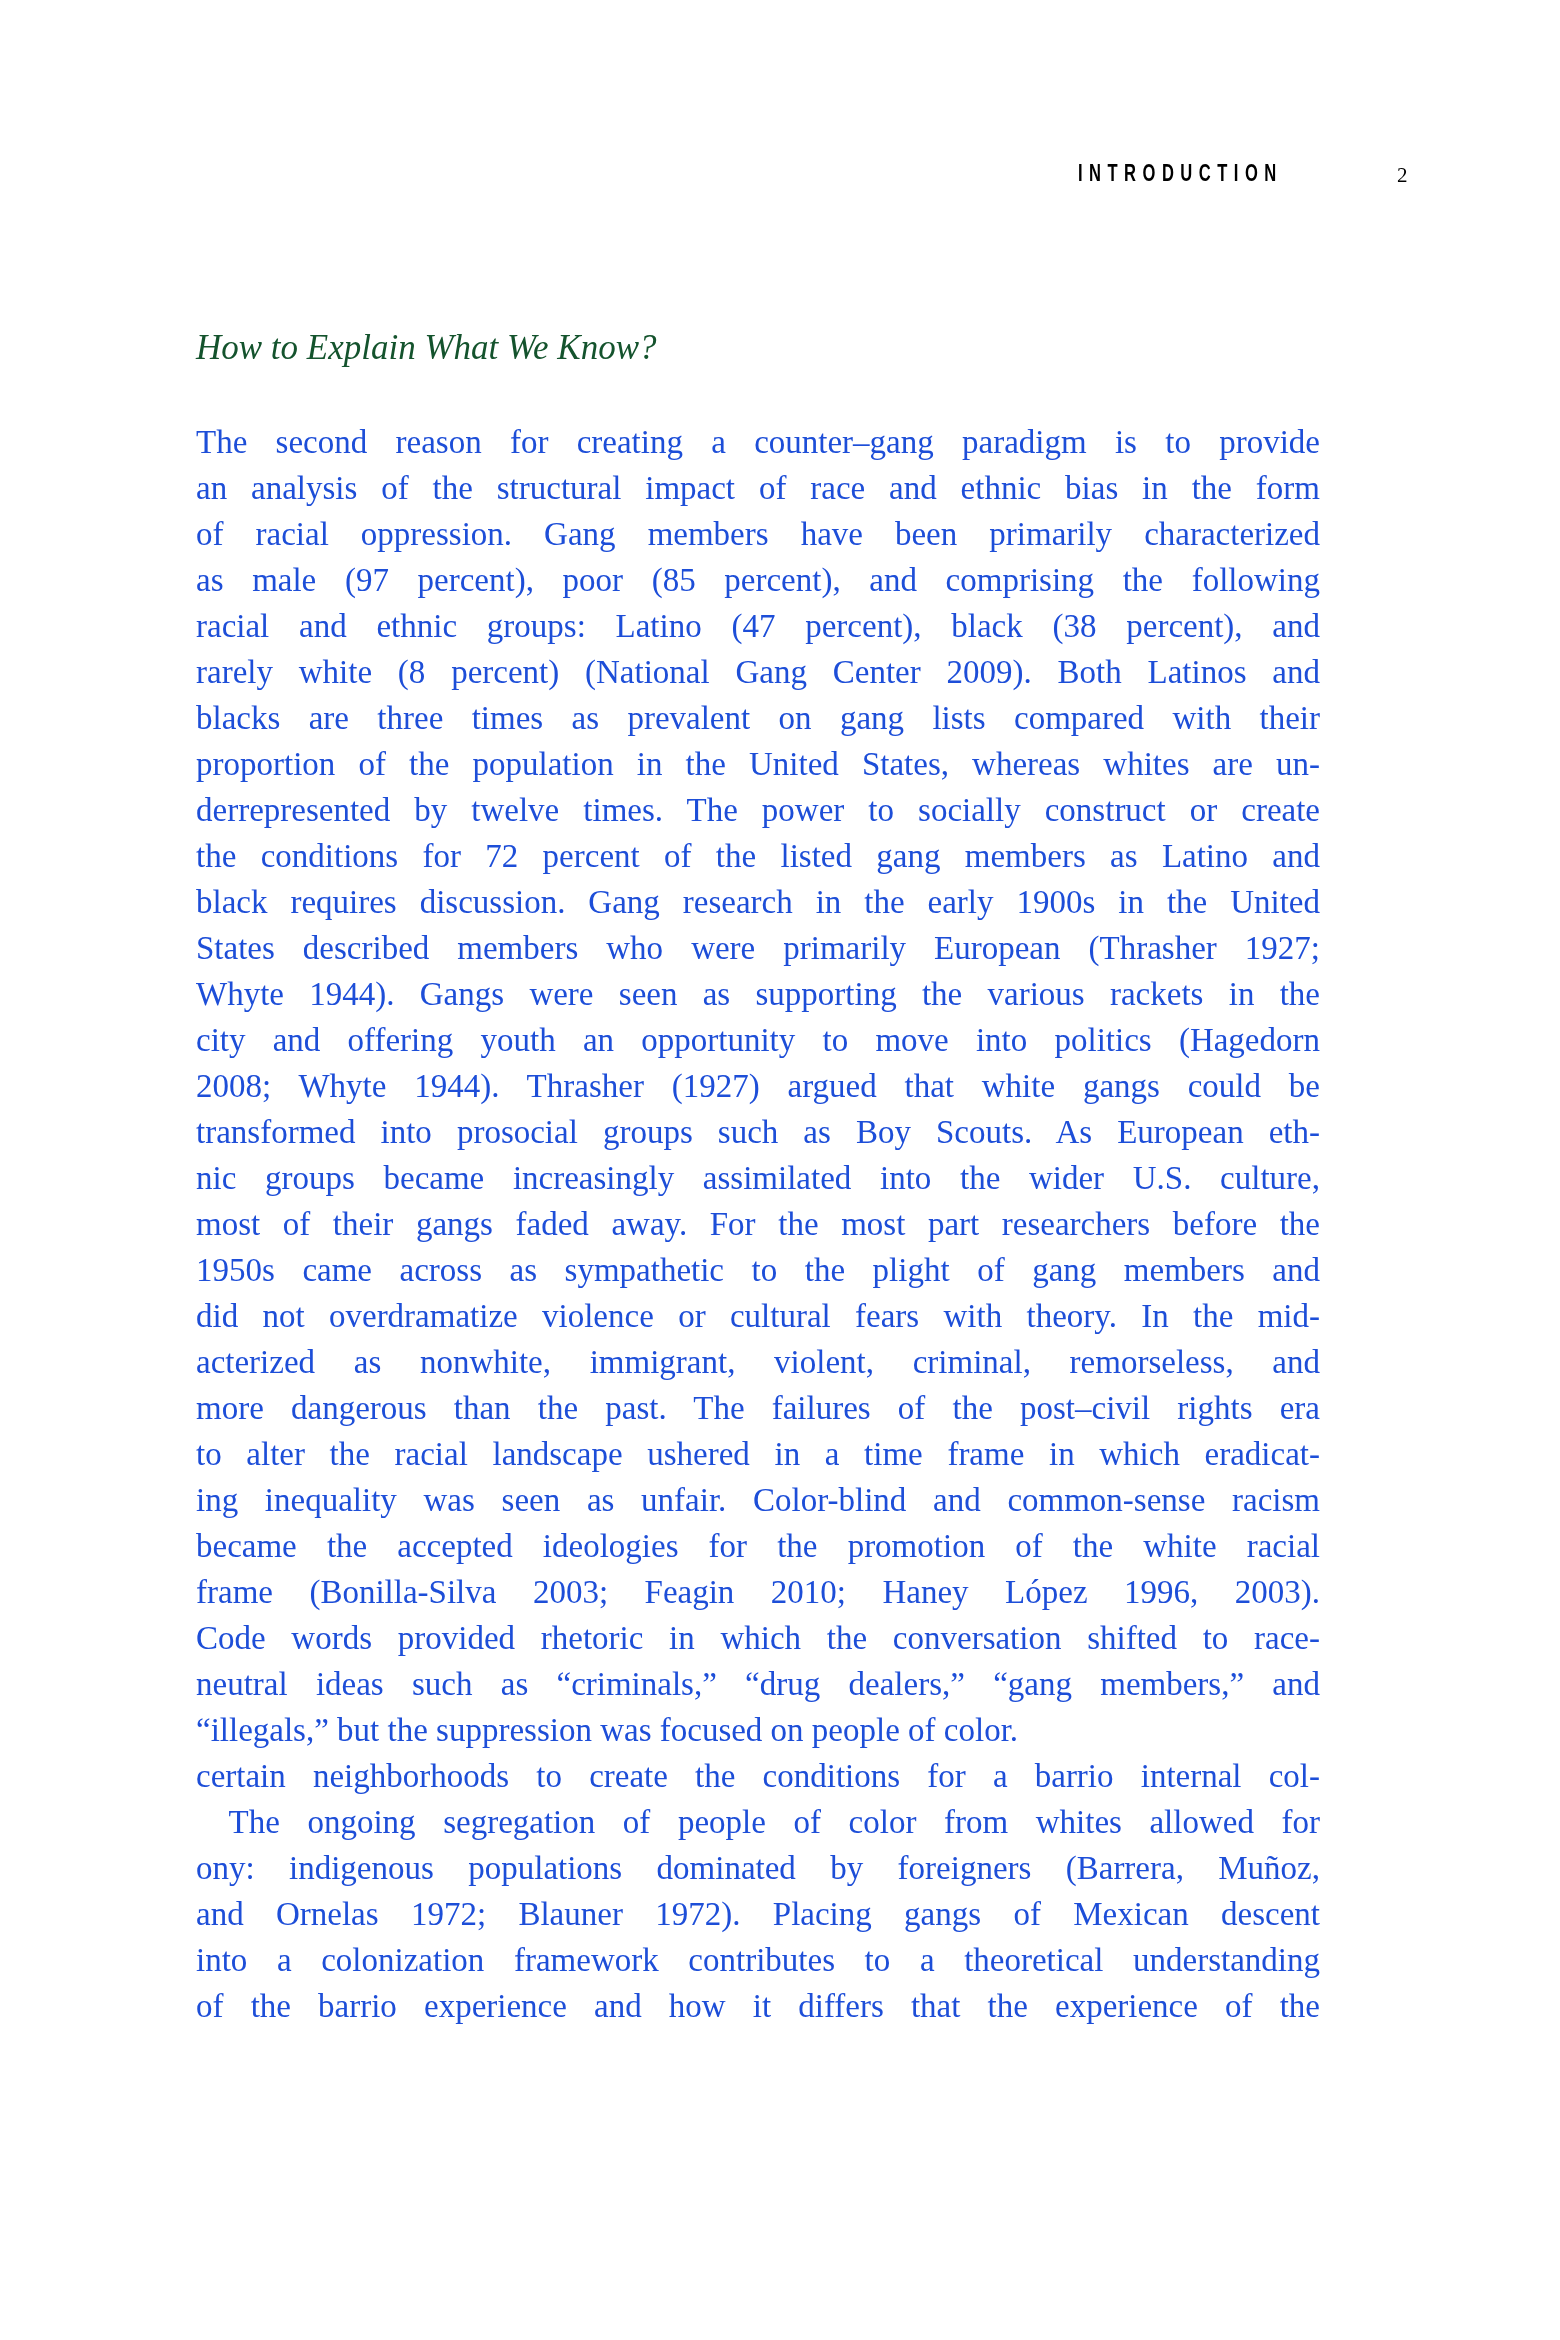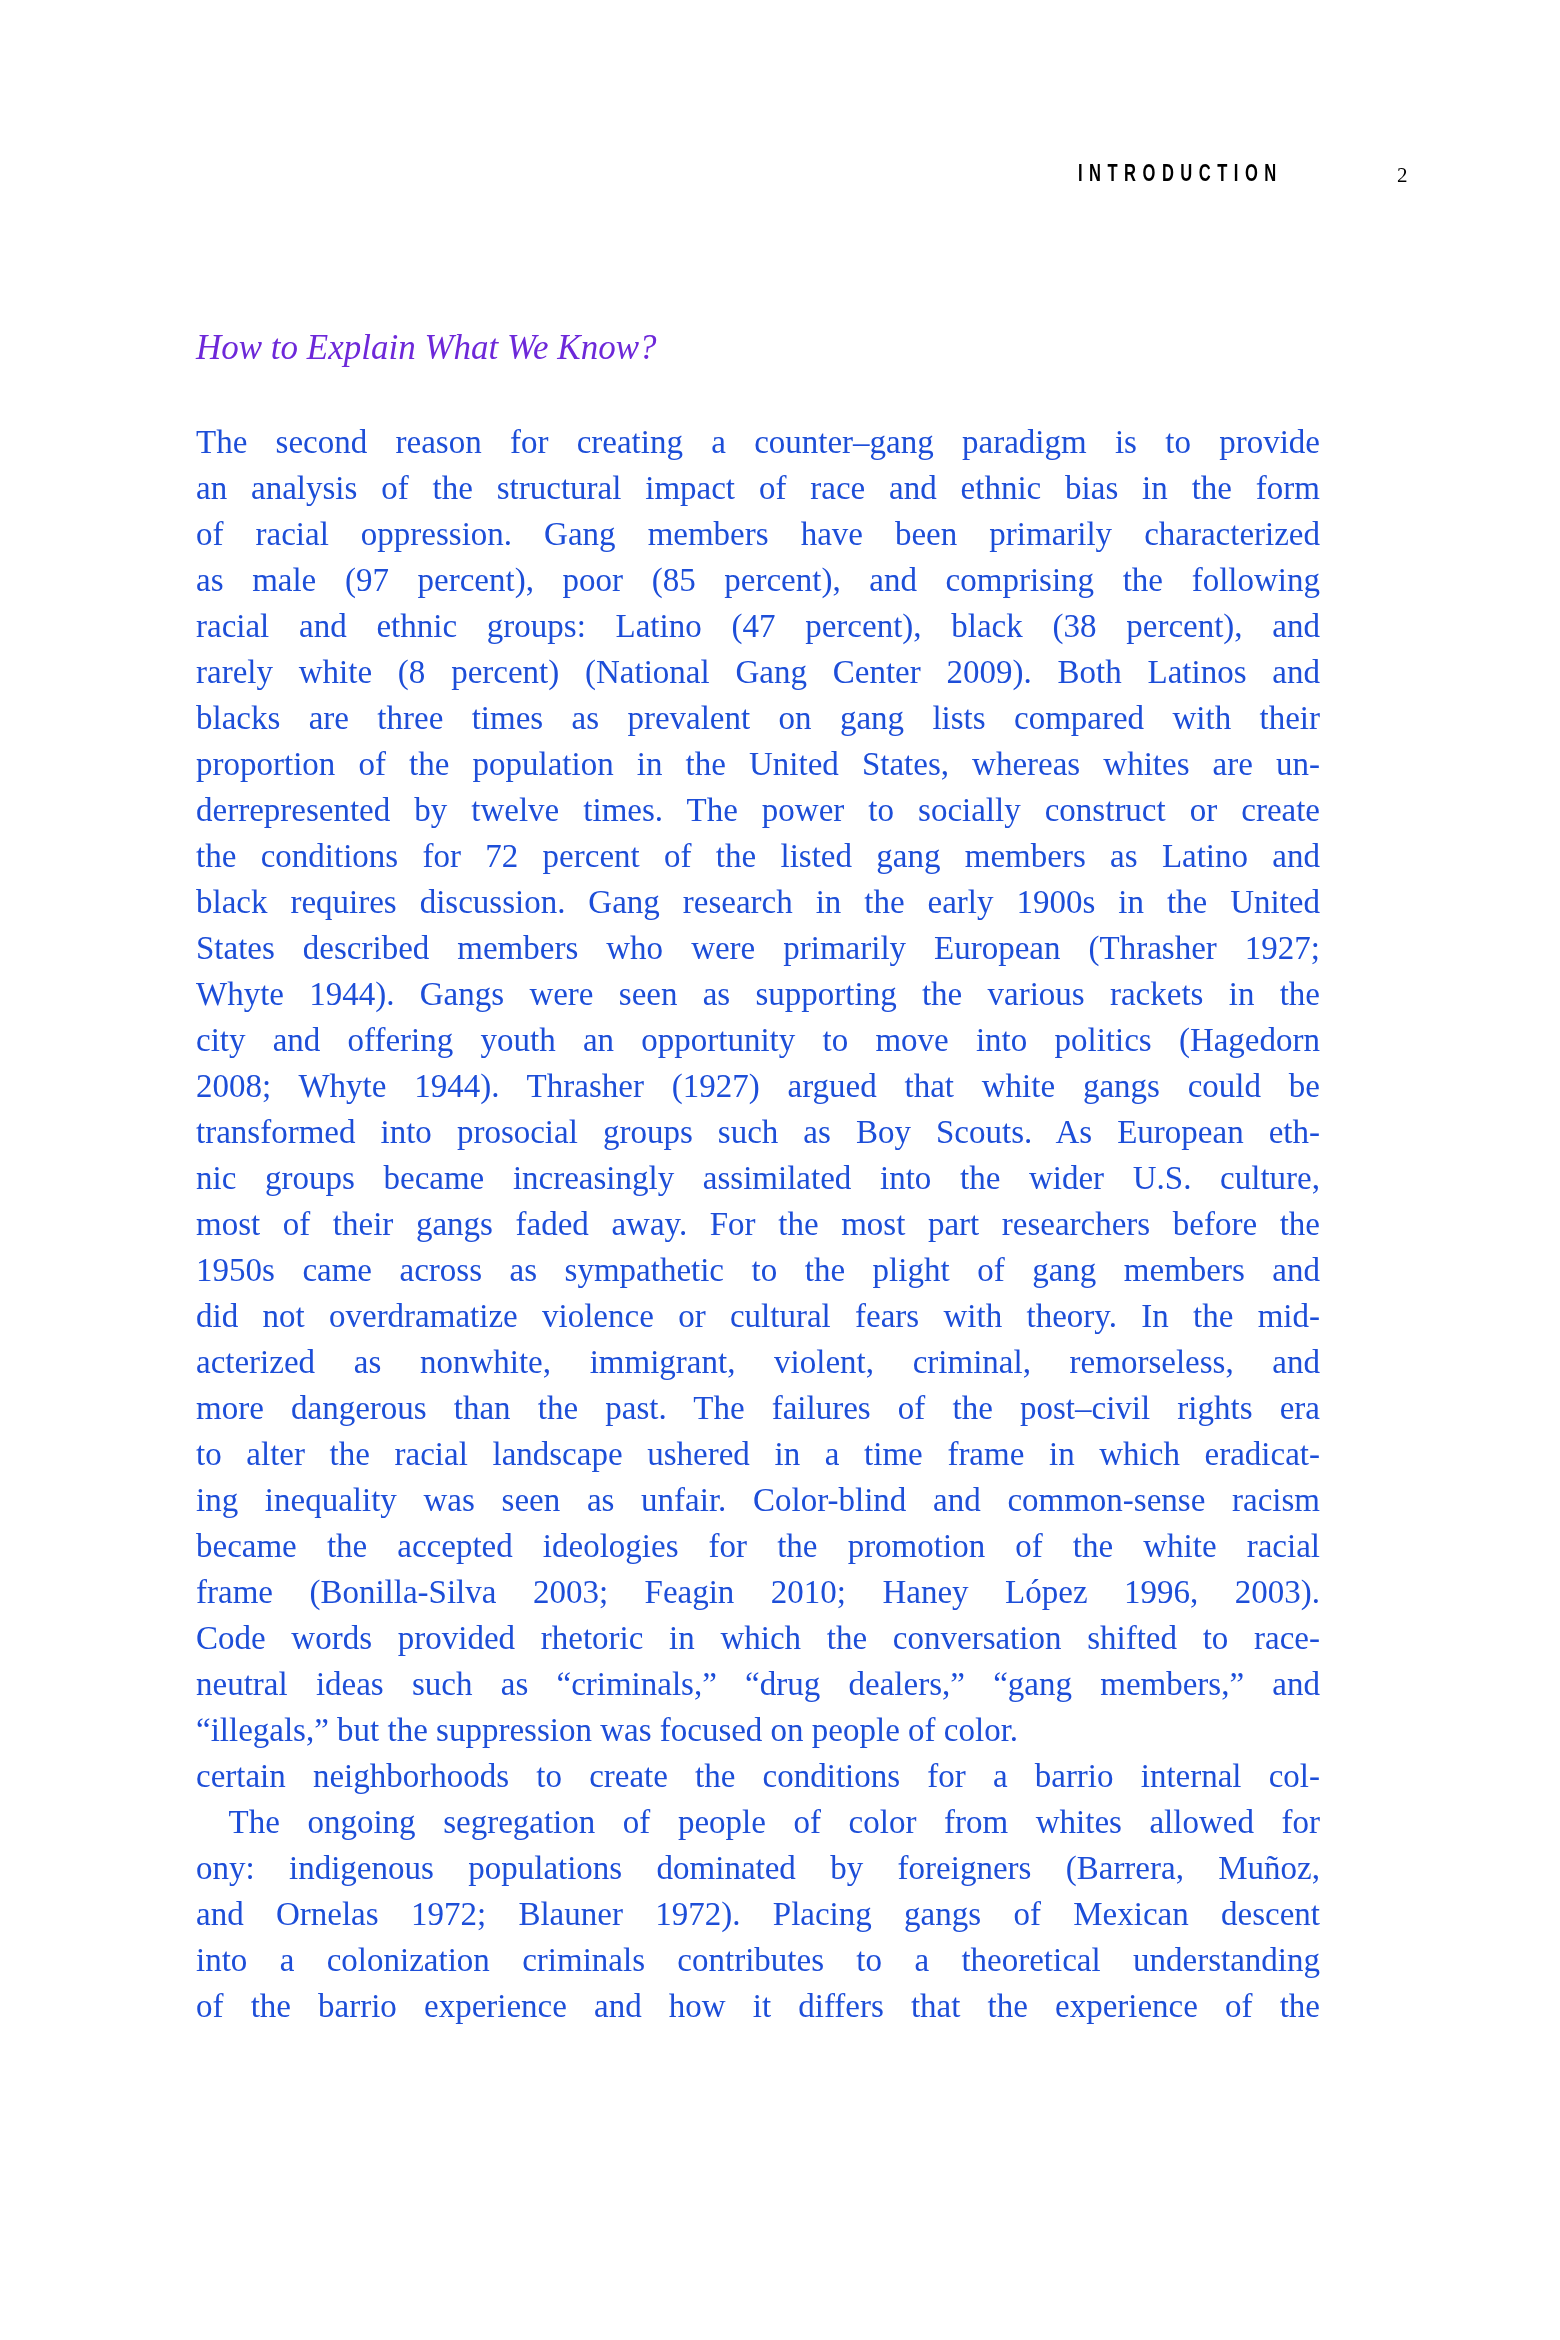--- a/index.html
+++ b/index.html
@@ -50,21 +50,21 @@
       top: 315px;
       width: 1124px;
     }
     .subhead {
       font-family: "Liberation Serif", serif;
       font-style: italic;
       font-size: 35px;
       line-height: 46px;
       margin: 9.6px 0 0 0;
       font-weight: normal;
-      color: #6d28d9;
+      color: #14532d;
     }
     .text-block {
       margin-top: 48px;
       font-family: "Liberation Serif", serif;
       font-size: 33px;
       line-height: 46px;
       color: #1d4ed8;
     }
     .line {
       display: block;
@@ -122,18 +122,18 @@
       <span class="line">frame (Bonilla-Silva 2003; Feagin 2010; Haney López 1996, 2003).</span>
       <span class="line">Code words provided rhetoric in which the conversation shifted to race-</span>
       <span class="line">neutral ideas such as “criminals,” “drug dealers,” “gang members,” and</span>
       <span class="line last">“illegals,” but the suppression was focused on people of color.</span>
     </div>
     <div class="paragraph">
       <span class="line">certain neighborhoods to create the conditions for a barrio internal col-</span>
       <span class="line indent">The ongoing segregation of people of color from whites allowed for</span>
       <span class="line">ony: indigenous populations dominated by foreigners (Barrera, Muñoz,</span>
       <span class="line">and Ornelas 1972; Blauner 1972). Placing gangs of Mexican descent</span>
-      <span class="line">into a colonization criminals contributes to a theoretical understanding</span>
+      <span class="line">into a colonization framework contributes to a theoretical understanding</span>
       <span class="line">of the barrio experience and how it differs that the experience of the</span>
     </div>
   </div>
 </main>
 
 
 </body></html>

